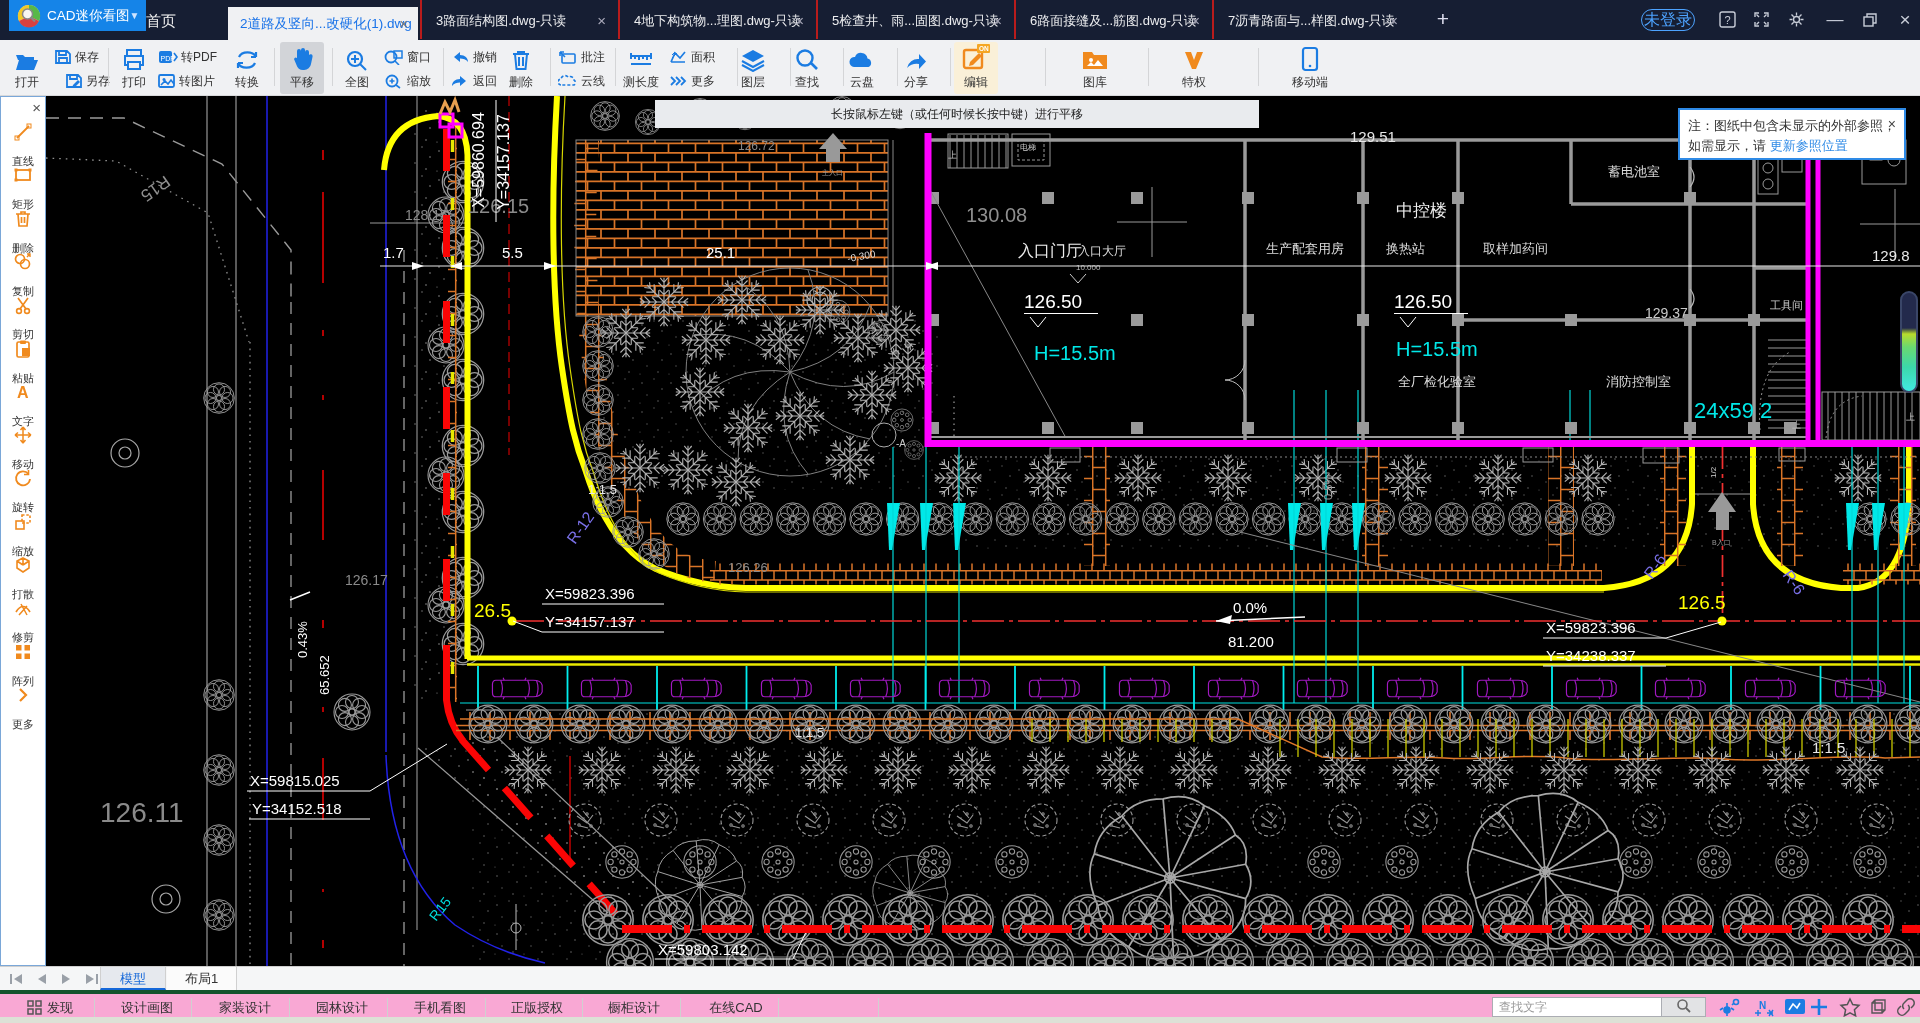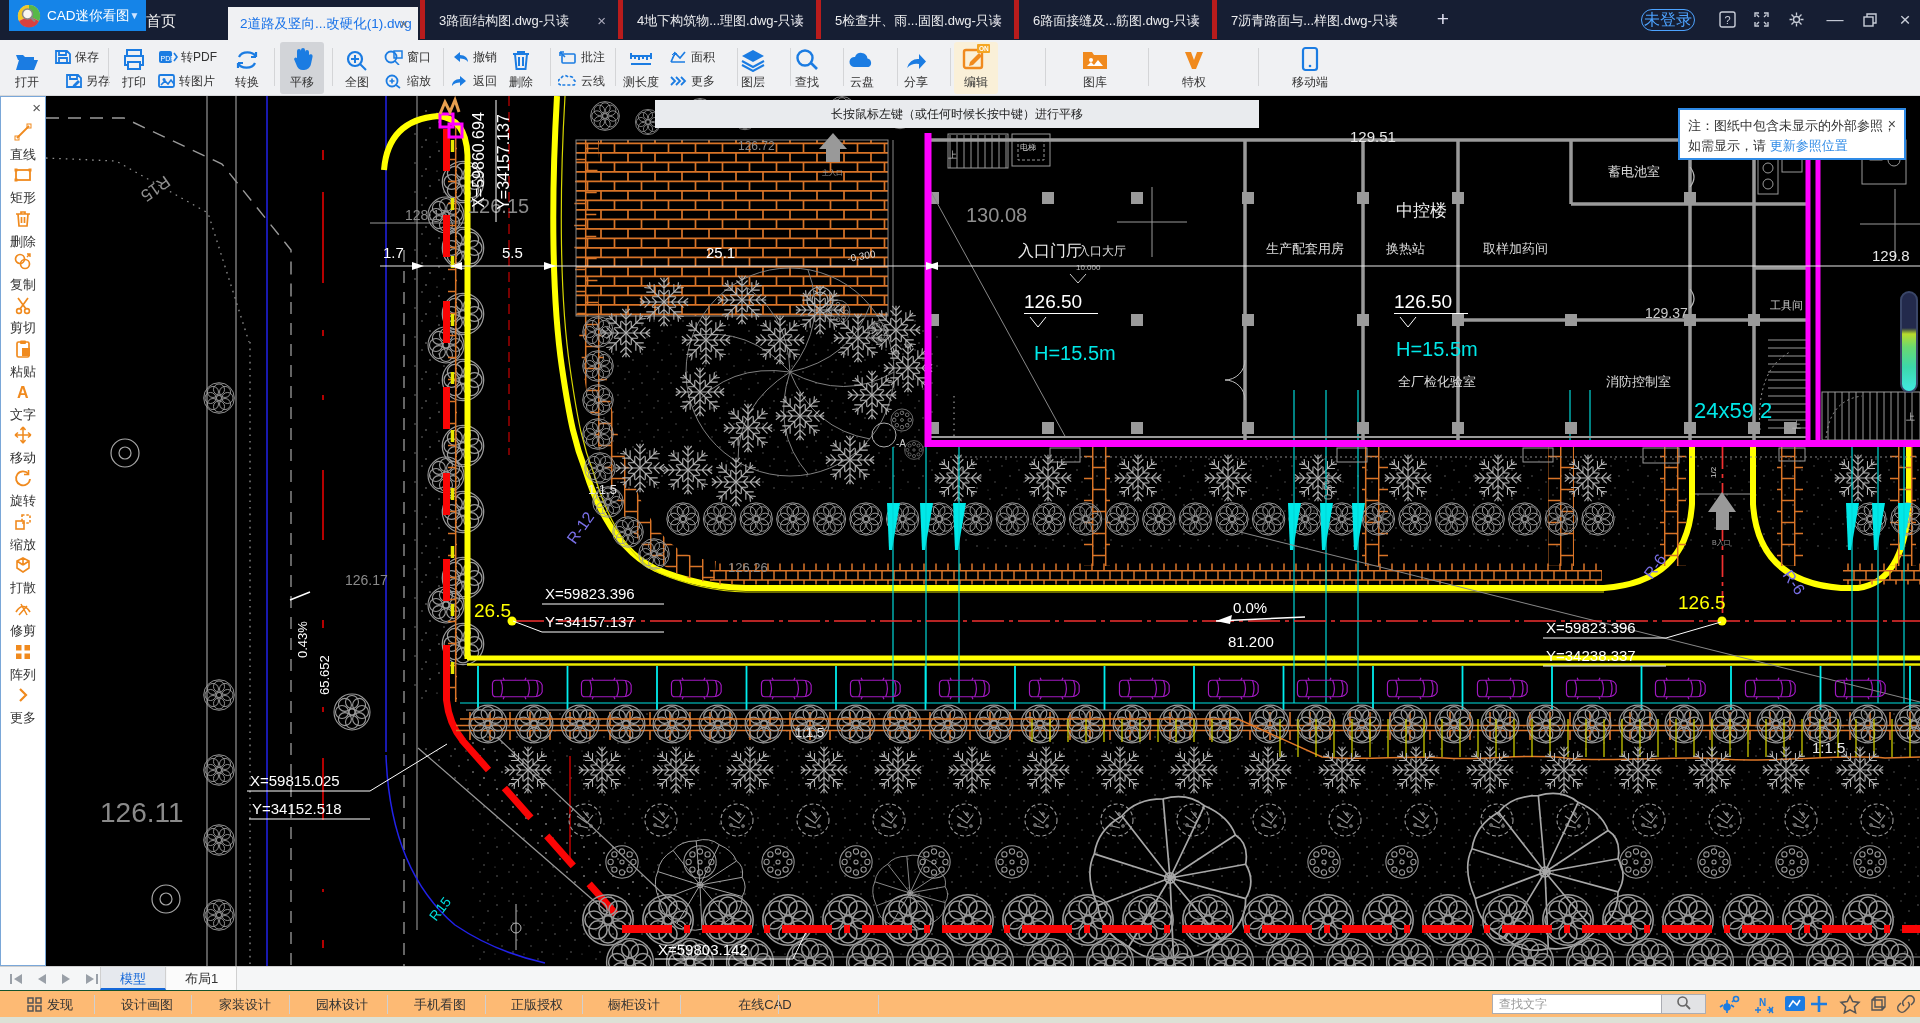--- a/index.html
+++ b/index.html
@@ -4,47 +4,47 @@
 html,body{width:1920px;height:1023px;overflow:hidden;font-family:"Liberation Sans",sans-serif;-webkit-font-smoothing:antialiased}
 #root{position:relative;width:1920px;height:1023px;background:#000}
 #titlebar{position:absolute;left:0;top:0;width:1920px;height:40px;background:#161e33}
 #appbtn{position:absolute;left:9px;top:0;width:137px;height:31px;background:#1584e8;color:#fff;font-size:13.5px;display:flex;align-items:center;white-space:nowrap;overflow:hidden}
 #appbtn .logo{margin-left:8px;margin-right:6px;flex:none}
 #appbtn .chev{margin-left:auto;margin-right:7px;font-size:10px;color:#cfe4ff}
 .tabhome{position:absolute;left:146px;top:0;width:82px;height:39px;color:#f0f0f0;font-size:15px;text-align:left;line-height:41px}
 .tabactive{position:absolute;left:228px;top:7px;width:190px;height:33px;background:#f0f1f3;color:#1a73e8;font-size:13.5px;line-height:33px;white-space:nowrap;overflow:hidden}
 .tabactive .tt{margin-left:12px}
 .tabactive .tx{position:absolute;right:10px;color:#777;font-size:15px}
-.tab{position:absolute;top:0;height:39px;color:#ecedef;font-size:13px;line-height:41px;border-left:5px solid #b91c1c;white-space:nowrap;overflow:hidden}
+.tab{position:absolute;top:0;height:39px;color:#ecedef;font-size:13px;line-height:41px;border-left:2px solid #b91c1c;white-space:nowrap;overflow:hidden}
 .tab .tt{margin-left:14px}
 .tab .tx{position:absolute;right:10px;color:#aab;font-size:15px}
 .plus{position:absolute;left:1428px;top:0;width:30px;height:39px;color:#dde;font-size:21px;line-height:37px;text-align:center}
 #login{position:absolute;left:1641px;top:9px;width:54px;height:22px;border:1.5px solid #4da3ff;border-radius:12px;color:#4da3ff;font-size:16px;text-align:center;line-height:20px}
 .wic{position:absolute;top:0;height:40px;color:#c8cdd8;font-size:15px;line-height:40px;text-align:center;width:30px}
 #toolbar{position:absolute;left:0;top:40px;width:1920px;height:56px;background:#f0f1f3;border-bottom:1px solid #d8d9db}
 .ti{position:absolute;top:4px;text-align:center}
 .tic{height:28px;display:flex;align-items:flex-end;justify-content:center}
 .til{font-size:12px;color:#333;margin-top:2px}
 .tp{position:absolute;display:flex;align-items:center;height:22px}
 .tp span{font-size:12px;color:#333;margin-left:3px}
 .tsep{position:absolute;top:8px;height:38px;border-left:1px solid #d4d5d7}
 .pressed{position:absolute;left:280px;top:2px;width:44px;height:52px;background:#d2d4d8;border-radius:3px}
 .editbg{position:absolute;left:954px;top:2px;width:44px;height:52px;background:#faf0d8;border-radius:3px}
 #sidebar{position:absolute;left:0;top:96px;width:46px;height:870px;background:#fff;border:1px solid #7aa7d8}
 .sx{position:absolute;top:2px;right:4px;color:#555;font-size:15px}
 .sit{position:absolute;width:44px;text-align:center}
-.sit div{font-size:13px;color:#333;margin-top:0px}
+.sit div{font-size:11px;color:#333;margin-top:8px}
 #msgbar{position:absolute;left:655px;top:100px;width:604px;height:28px;background:#e9ebee;color:#222;font-size:12px;text-align:center;line-height:28px}
 #notif{position:absolute;left:1678px;top:108px;width:228px;height:52px;background:#fff;border:2px solid #2e8ae6;font-size:13px;color:#333;padding:6px 8px;line-height:20px}
 #notif .lk{color:#2e8ae6}
 #notif .nx{position:absolute;right:8px;top:4px;color:#444;font-size:14px}
 #tabrow{position:absolute;left:0;top:966px;width:1920px;height:24px;background:#f5f6f7;border-top:1px solid #cfcfcf}
 .mtab{position:absolute;left:100px;top:0;width:66px;height:23px;background:#e6e9ee;color:#1467d9;font-size:13px;text-align:center;line-height:23px;border-bottom:2px solid #1467d9;border-left:1px solid #d0d0d0;border-right:1px solid #d0d0d0}
 .ltab{position:absolute;left:167px;top:0;width:70px;height:23px;background:#fbfbfb;color:#333;font-size:13px;text-align:center;line-height:23px;border-right:1px solid #d0d0d0}
-#statusbar{position:absolute;left:0;top:990px;width:1920px;height:27px;background:#fdba74;border-top:1px solid #14532d}
+#statusbar{position:absolute;left:0;top:990px;width:1920px;height:27px;background:#f9a8d4;border-top:4px solid #14532d}
 .si{position:absolute;top:0;height:27px;font-size:13px;color:#333;line-height:27px;display:flex;align-items:center;justify-content:center}
 .ssep{position:absolute;top:4px;height:19px;border-left:1px solid #d0d0d0}
 .srch{position:absolute;left:1492px;top:3px;width:170px;height:20px;background:#fff;border:1px solid #abadb3;font-size:12px;color:#999;line-height:18px}
 .srch span{margin-left:6px}
 .srbtn{position:absolute;left:1662px;top:3px;width:44px;height:20px;background:#e2e3e5;border:1px solid #abadb3;border-left:none;text-align:center;line-height:16px}
 .bic{position:absolute;top:3px}
 #strip{position:absolute;left:0;top:1017px;width:1920px;height:6px;background:#dde1d6}
 #cv{position:absolute;left:46px;top:96px}
 text{font-family:"Liberation Sans",sans-serif}
 </style></head>
@@ -1066,21 +1066,21 @@
           </g>
         </svg>
         <span style="margin-left:5px">发现</span>
       </div>
       <div class="si" style="left:107px;width:80px;text-align:center">设计画图</div>
       <div class="si" style="left:205px;width:80px;text-align:center">家装设计</div>
       <div class="si" style="left:302px;width:80px;text-align:center">园林设计</div>
       <div class="si" style="left:400px;width:80px;text-align:center">手机看图</div>
       <div class="si" style="left:497px;width:80px;text-align:center">正版授权</div>
       <div class="si" style="left:594px;width:80px;text-align:center">橱柜设计</div>
-      <div class="si" style="left:725px;width:80px;text-align:center">在线CAD</div>
+      <div class="si" style="left:696px;width:80px;text-align:center">在线CAD</div>
       <div class="ssep" style="left:94px"></div>
       <div class="ssep" style="left:191px"></div>
       <div class="ssep" style="left:289px"></div>
       <div class="ssep" style="left:387px"></div>
       <div class="ssep" style="left:485px"></div>
       <div class="ssep" style="left:582px"></div>
       <div class="ssep" style="left:680px"></div>
       <div class="ssep" style="left:778px"></div>
       <div class="ssep" style="left:878px"></div>
 <div class="srch"><span>查找文字</span></div>

